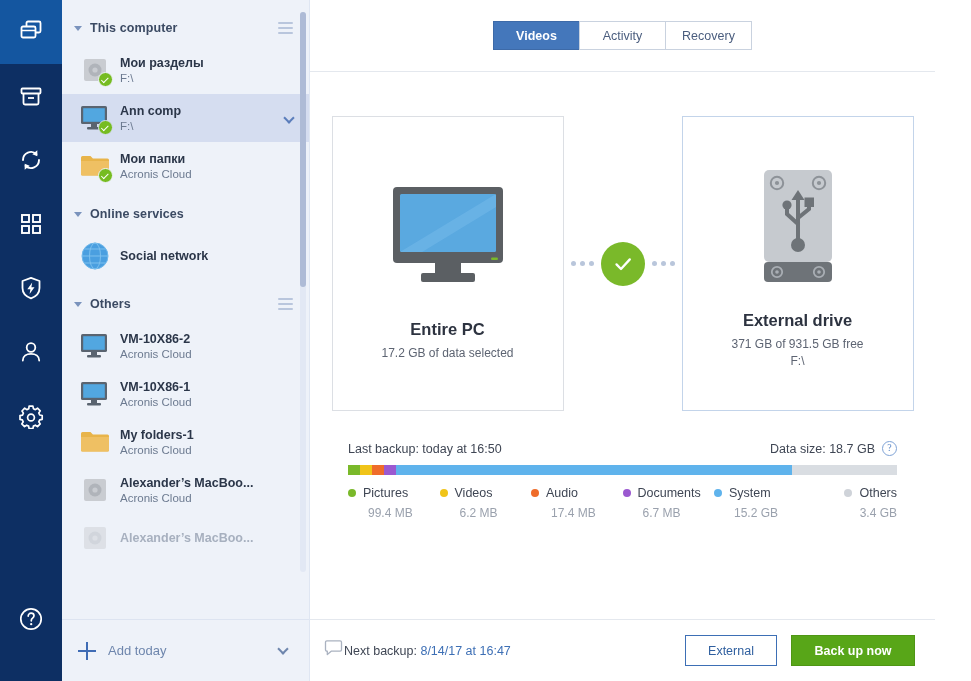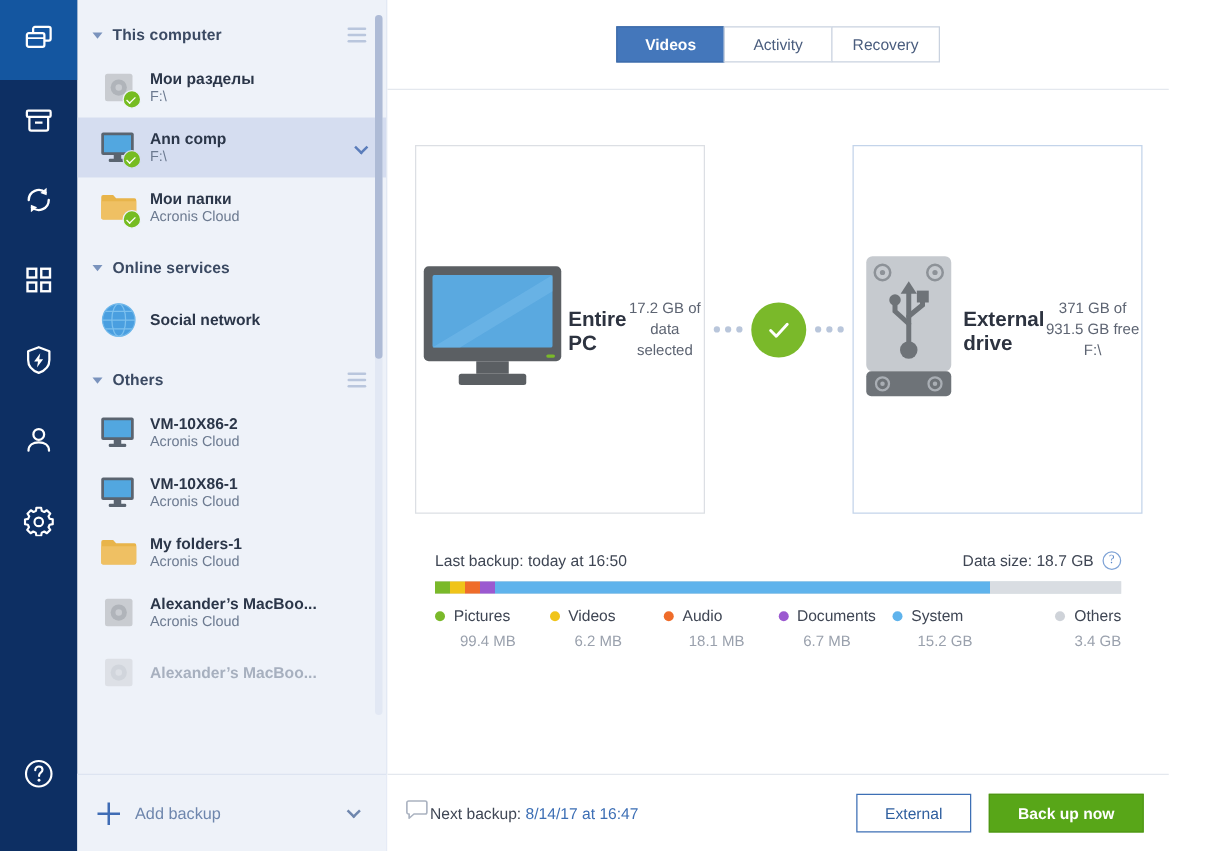--- a/index.html
+++ b/index.html
@@ -194,21 +194,21 @@
   .hero {
     flex: 0 0 auto;
     display: flex; align-items: flex-start; justify-content: center;
     padding-top: 44px;
     position: relative;
   }
   .card {
     width: 232px; height: 295px;
     border: 1px solid #dcdfe4;
     background: #fff;
-    display: flex; flex-direction: row;
+    display: flex; flex-direction: column;
     align-items: center; justify-content: center;
     padding-bottom: 6px;
   }
   .card.right { border-color: #c3d4ea; }
   .card-gfx { height: 150px; display: flex; align-items: center; justify-content: center; }
   .card-title {
     font-size: 16.5px; font-weight: bold; color: #2d3340;
     margin-top: 10px;
   }
   .card-sub {
@@ -540,21 +540,21 @@
         </span>
       </div>
 
       <div class="sb-track">
         <div class="sb-thumb"></div>
       </div>
     </div>
 
     <div class="add-backup">
       <span class="plus-ico"></span>
-      <span class="add-label">Add backup</span>
+      <span class="add-label">Add today</span>
       <span class="add-caret"></span>
     </div>
   </div>
 
   <div class="main">
 
     <div class="topbar">
       <div class="tabs">
         <div class="tab active">Videos</div>
         <div class="tab">Activity</div>
@@ -665,21 +665,21 @@
               <span class="leg-dot" style="background:#f0c419"></span>
               <span class="leg-name">Videos</span>
             </span>
             <span class="leg-val">6.2 MB</span>
           </div>
           <div class="leg">
             <span class="leg-row">
               <span class="leg-dot" style="background:#ef6c2a"></span>
               <span class="leg-name">Audio</span>
             </span>
-            <span class="leg-val">18.1 MB</span>
+            <span class="leg-val">17.4 MB</span>
           </div>
           <div class="leg">
             <span class="leg-row">
               <span class="leg-dot" style="background:#9b59d0"></span>
               <span class="leg-name">Documents</span>
             </span>
             <span class="leg-val">6.7 MB</span>
           </div>
           <div class="leg">
             <span class="leg-row">

